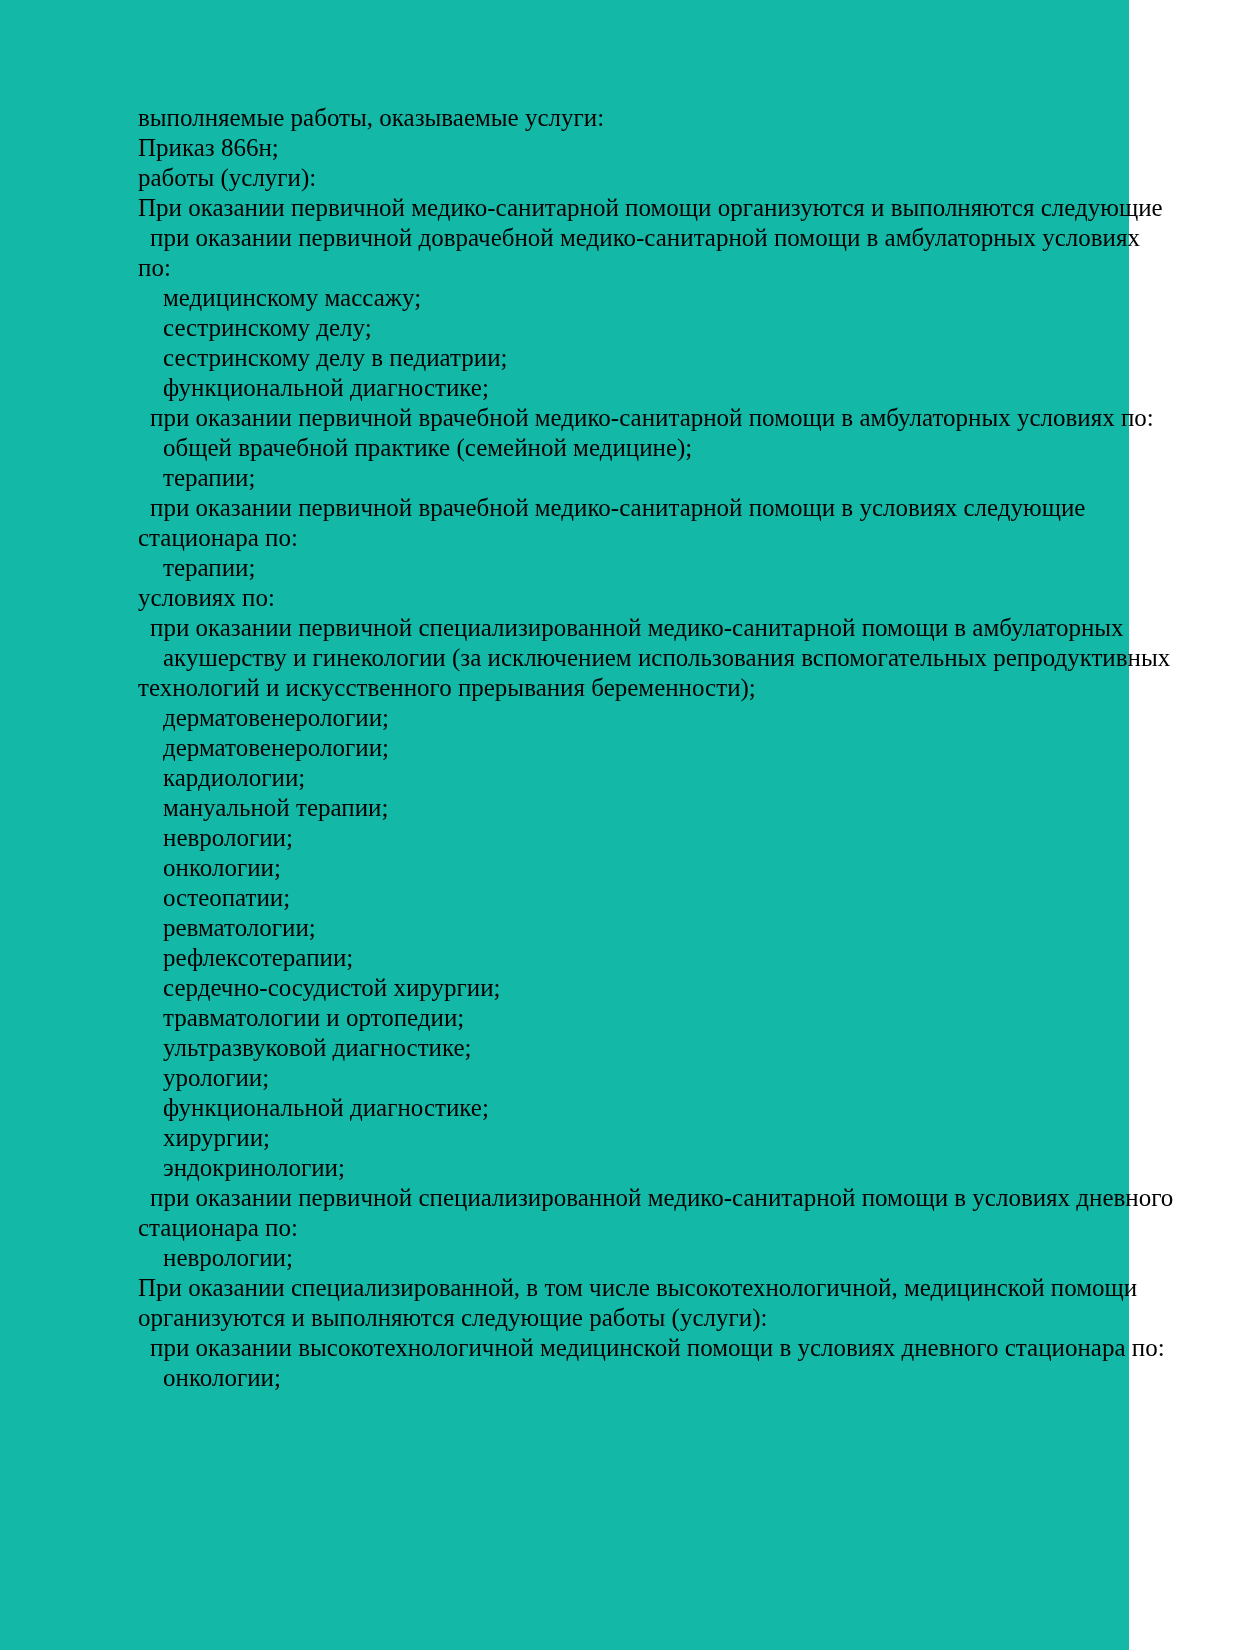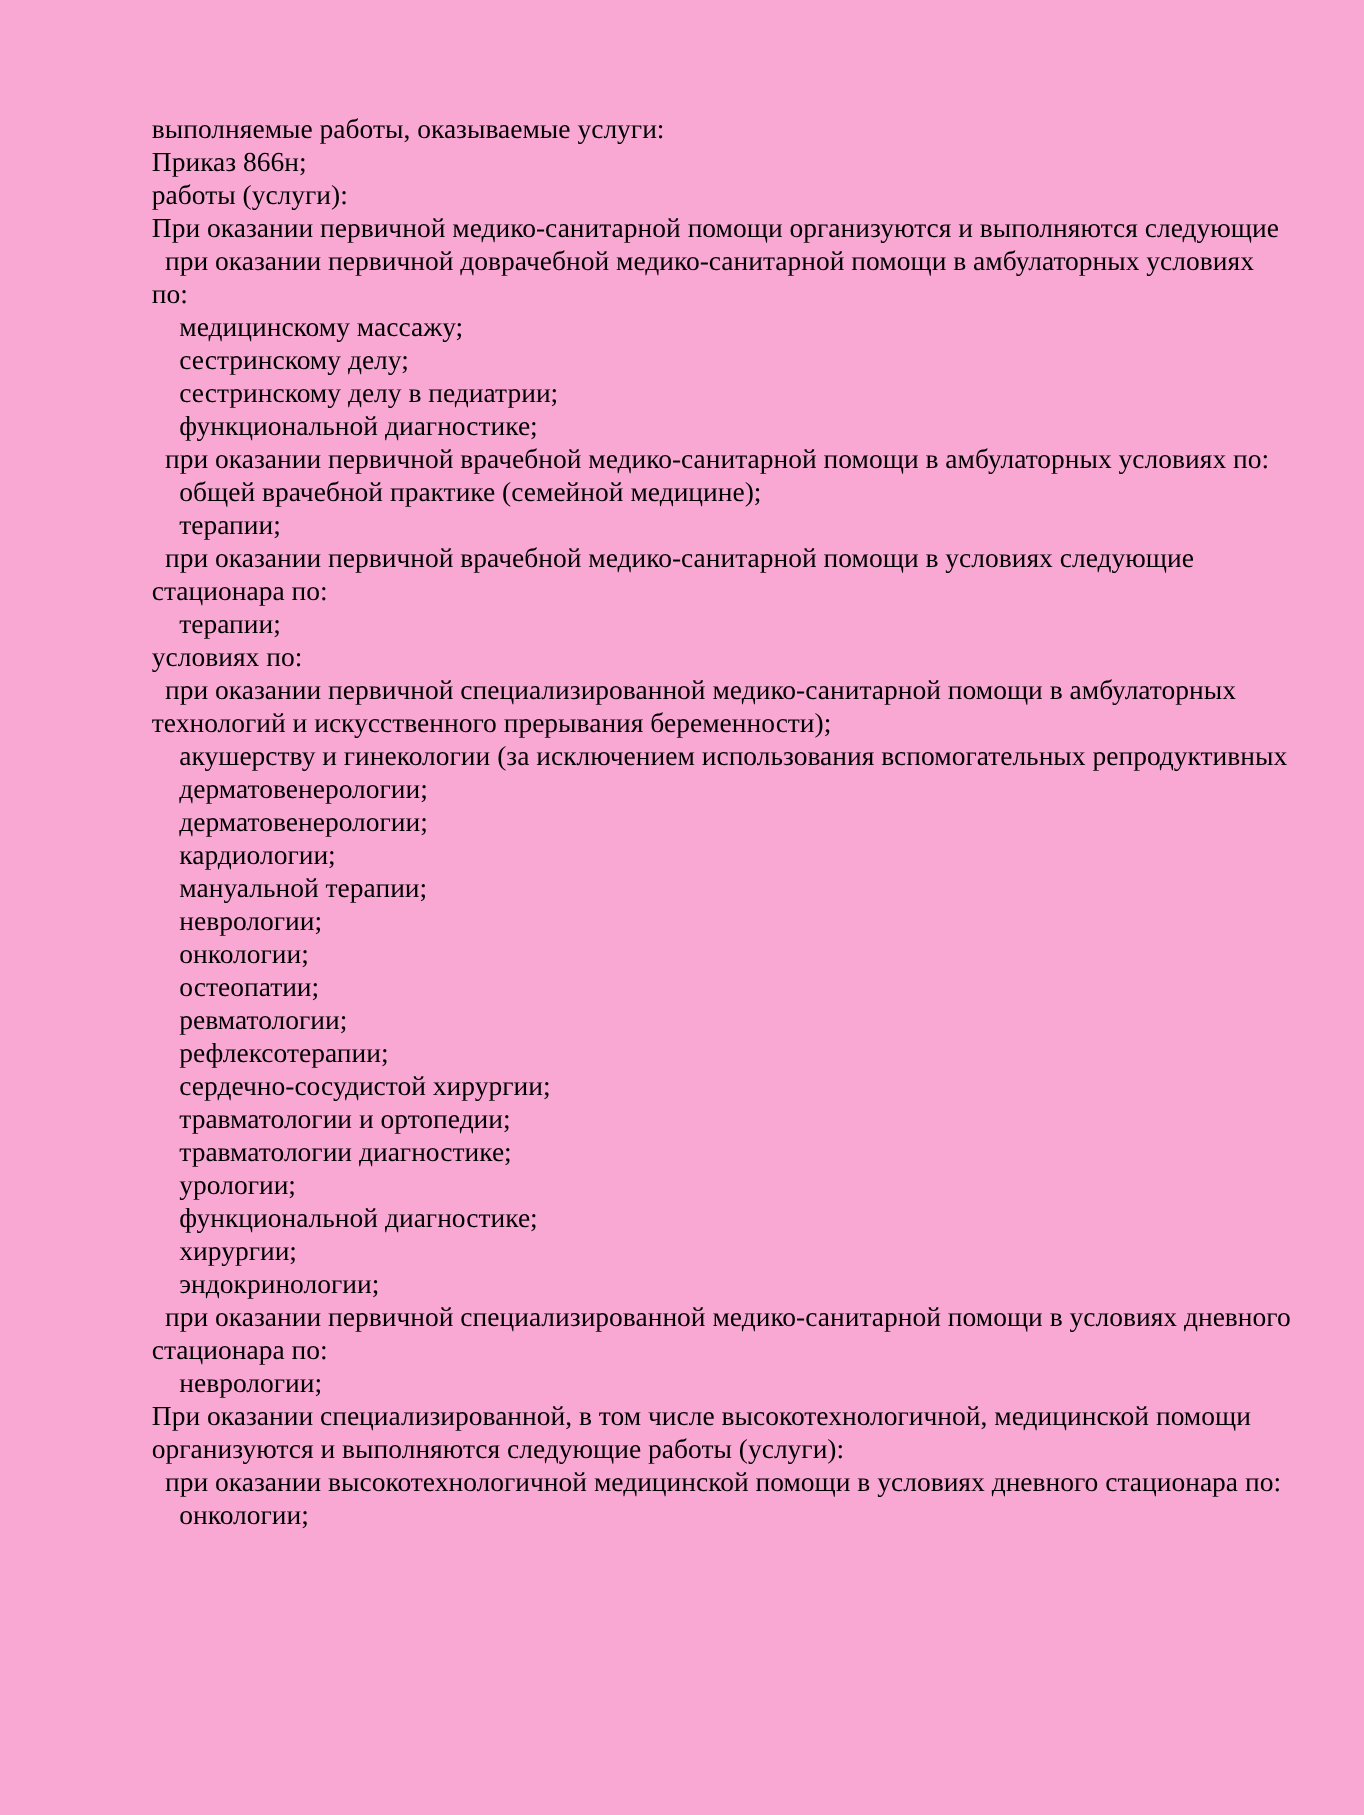--- a/index.html
+++ b/index.html
@@ -7,23 +7,23 @@
     padding: 0;
   }
   body {
     width: 1240px;
     height: 1650px;
     background: #ffffff;
     overflow: hidden;
   }
   .page {
     position: relative;
-    width: 1240px;
+    width: 1129px;
     height: 1650px;
-    background: #f9a8d4;
+    background: #14b8a6;
     box-sizing: border-box;
   }
   .doc {
     position: absolute;
     top: 103px;
     left: 138px;
     right: 70px;
     font-family: "Liberation Serif", "DejaVu Serif", serif;
     font-size: 25px;
     line-height: 30px;
@@ -55,34 +55,34 @@
       <div class="text-line indent-2">сестринскому делу в педиатрии;</div>
       <div class="text-line indent-2">функциональной диагностике;</div>
       <div class="text-line indent-1">при оказании первичной врачебной медико-санитарной помощи в амбулаторных условиях по:</div>
       <div class="text-line indent-2">общей врачебной практике (семейной медицине);</div>
       <div class="text-line indent-2">терапии;</div>
       <div class="text-line indent-1">при оказании первичной врачебной медико-санитарной помощи в условиях следующие</div>
       <div class="text-line indent-0">стационара по:</div>
       <div class="text-line indent-2">терапии;</div>
       <div class="text-line indent-0">условиях по:</div>
       <div class="text-line indent-1">при оказании первичной специализированной медико-санитарной помощи в амбулаторных</div>
+      <div class="text-line indent-2">акушерству и гинекологии (за исключением использования вспомогательных репродуктивных</div>
       <div class="text-line indent-0">технологий и искусственного прерывания беременности);</div>
-      <div class="text-line indent-2">акушерству и гинекологии (за исключением использования вспомогательных репродуктивных</div>
       <div class="text-line indent-2">дерматовенерологии;</div>
       <div class="text-line indent-2">дерматовенерологии;</div>
       <div class="text-line indent-2">кардиологии;</div>
       <div class="text-line indent-2">мануальной терапии;</div>
       <div class="text-line indent-2">неврологии;</div>
       <div class="text-line indent-2">онкологии;</div>
       <div class="text-line indent-2">остеопатии;</div>
       <div class="text-line indent-2">ревматологии;</div>
       <div class="text-line indent-2">рефлексотерапии;</div>
       <div class="text-line indent-2">сердечно-сосудистой хирургии;</div>
       <div class="text-line indent-2">травматологии и ортопедии;</div>
-      <div class="text-line indent-2">травматологии диагностике;</div>
+      <div class="text-line indent-2">ультразвуковой диагностике;</div>
       <div class="text-line indent-2">урологии;</div>
       <div class="text-line indent-2">функциональной диагностике;</div>
       <div class="text-line indent-2">хирургии;</div>
       <div class="text-line indent-2">эндокринологии;</div>
       <div class="text-line indent-1">при оказании первичной специализированной медико-санитарной помощи в условиях дневного</div>
       <div class="text-line indent-0">стационара по:</div>
       <div class="text-line indent-2">неврологии;</div>
       <div class="text-line indent-0">При оказании специализированной, в том числе высокотехнологичной, медицинской помощи</div>
       <div class="text-line indent-0">организуются и выполняются следующие работы (услуги):</div>
       <div class="text-line indent-1">при оказании высокотехнологичной медицинской помощи в условиях дневного стационара по:</div>

